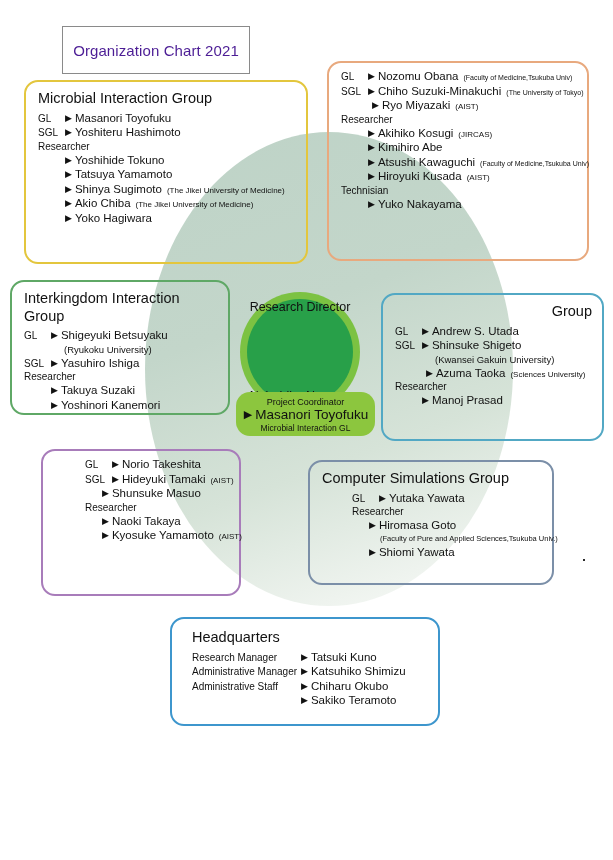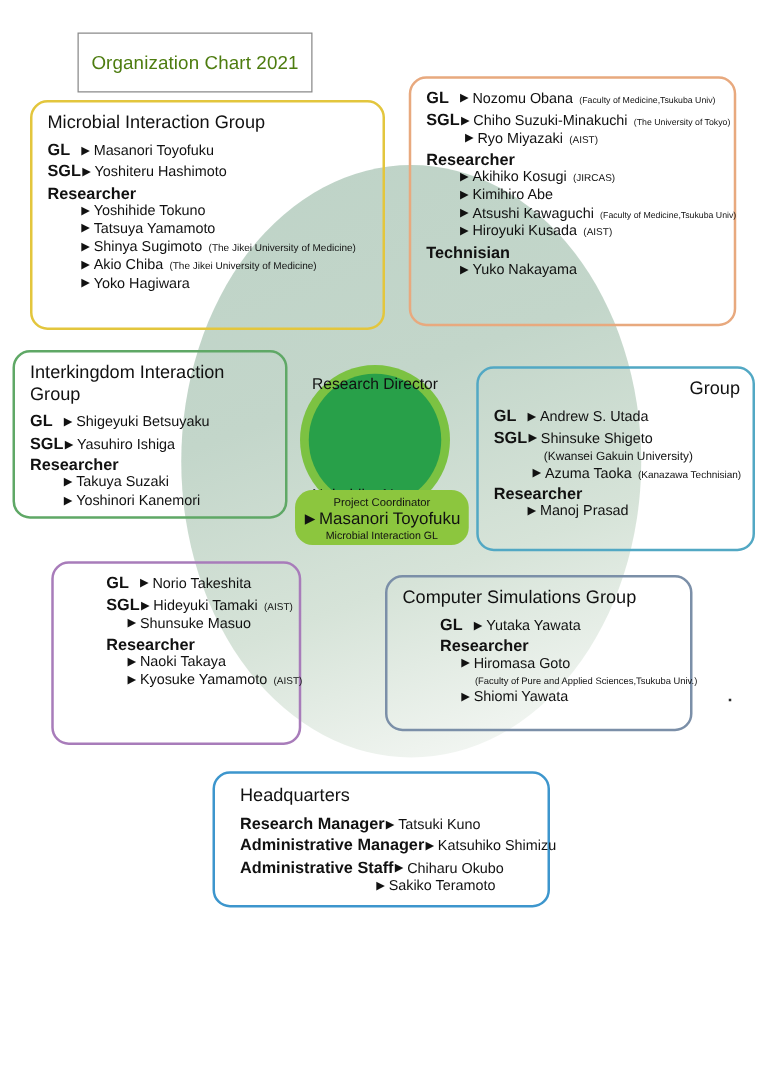--- a/index.html
+++ b/index.html
@@ -43,21 +43,21 @@
     border: 1px solid #8a8a8a;
     background: #ffffff;
     display: flex;
     align-items: center;
     justify-content: center;
     z-index: 6;
   }
   .title-box .t {
     font-size: 15px;
     letter-spacing: .1px;
-    color: #4d7c0f;
+    color: #4c1d95;
   }
 
   
   .card {
     position: absolute;
     background: transparent;
     border-radius: 14px;
     box-sizing: border-box;
     z-index: 4;
   }
@@ -73,24 +73,23 @@
   .grp-title.right { text-align: right; }
 
   .row {
     display: flex;
     align-items: baseline;
     line-height: 1.0;
     margin-bottom: 3px;
     white-space: nowrap;
   }
   .role {
-    font-size: 13px;
+    font-size: 10px;
     color: #111;
     flex: 0 0 auto;
-    font-weight: bold;
   }
   .role.w-gl   { min-width: 26px; }
   .role.w-head { min-width: 108px; }
   .tri {
     font-size: 9px;
     line-height: 1;
     color: #111;
     margin: 0 3px 0 1px;
     flex: 0 0 auto;
     transform: translateY(-1px);
@@ -329,20 +328,21 @@
 
   <div class="card" id="card-interkingdom">
     <div class="card-inner">
       <div class="grp-title">Interkingdom Interaction Group</div>
 
       <div class="row">
         <span class="role w-gl">GL</span>
         <span class="tri">▶</span>
         <span class="nm">Shigeyuki Betsuyaku</span>
       </div>
+      <div class="sub-aff indent-2">(Ryukoku University)</div>
       <div class="row">
         <span class="role w-gl">SGL</span>
         <span class="tri">▶</span>
         <span class="nm">Yasuhiro Ishiga</span>
       </div>
       <div class="row">
         <span class="role">Researcher</span>
       </div>
       <div class="row indent-1">
         <span class="tri">▶</span>
@@ -366,21 +366,21 @@
       </div>
       <div class="row">
         <span class="role w-gl">SGL</span>
         <span class="tri">▶</span>
         <span class="nm">Shinsuke Shigeto</span>
       </div>
       <div class="sub-aff indent-2">(Kwansei Gakuin University)</div>
       <div class="row indent-gl">
         <span class="tri">▶</span>
         <span class="nm">Azuma Taoka</span>
-        <span class="aff">(Kanazawa Technisian)</span>
+        <span class="aff">(Sciences University)</span>
       </div>
       <div class="row">
         <span class="role">Researcher</span>
       </div>
       <div class="row indent-1">
         <span class="tri">▶</span>
         <span class="nm">Manoj Prasad</span>
       </div>
     </div>
   </div>

